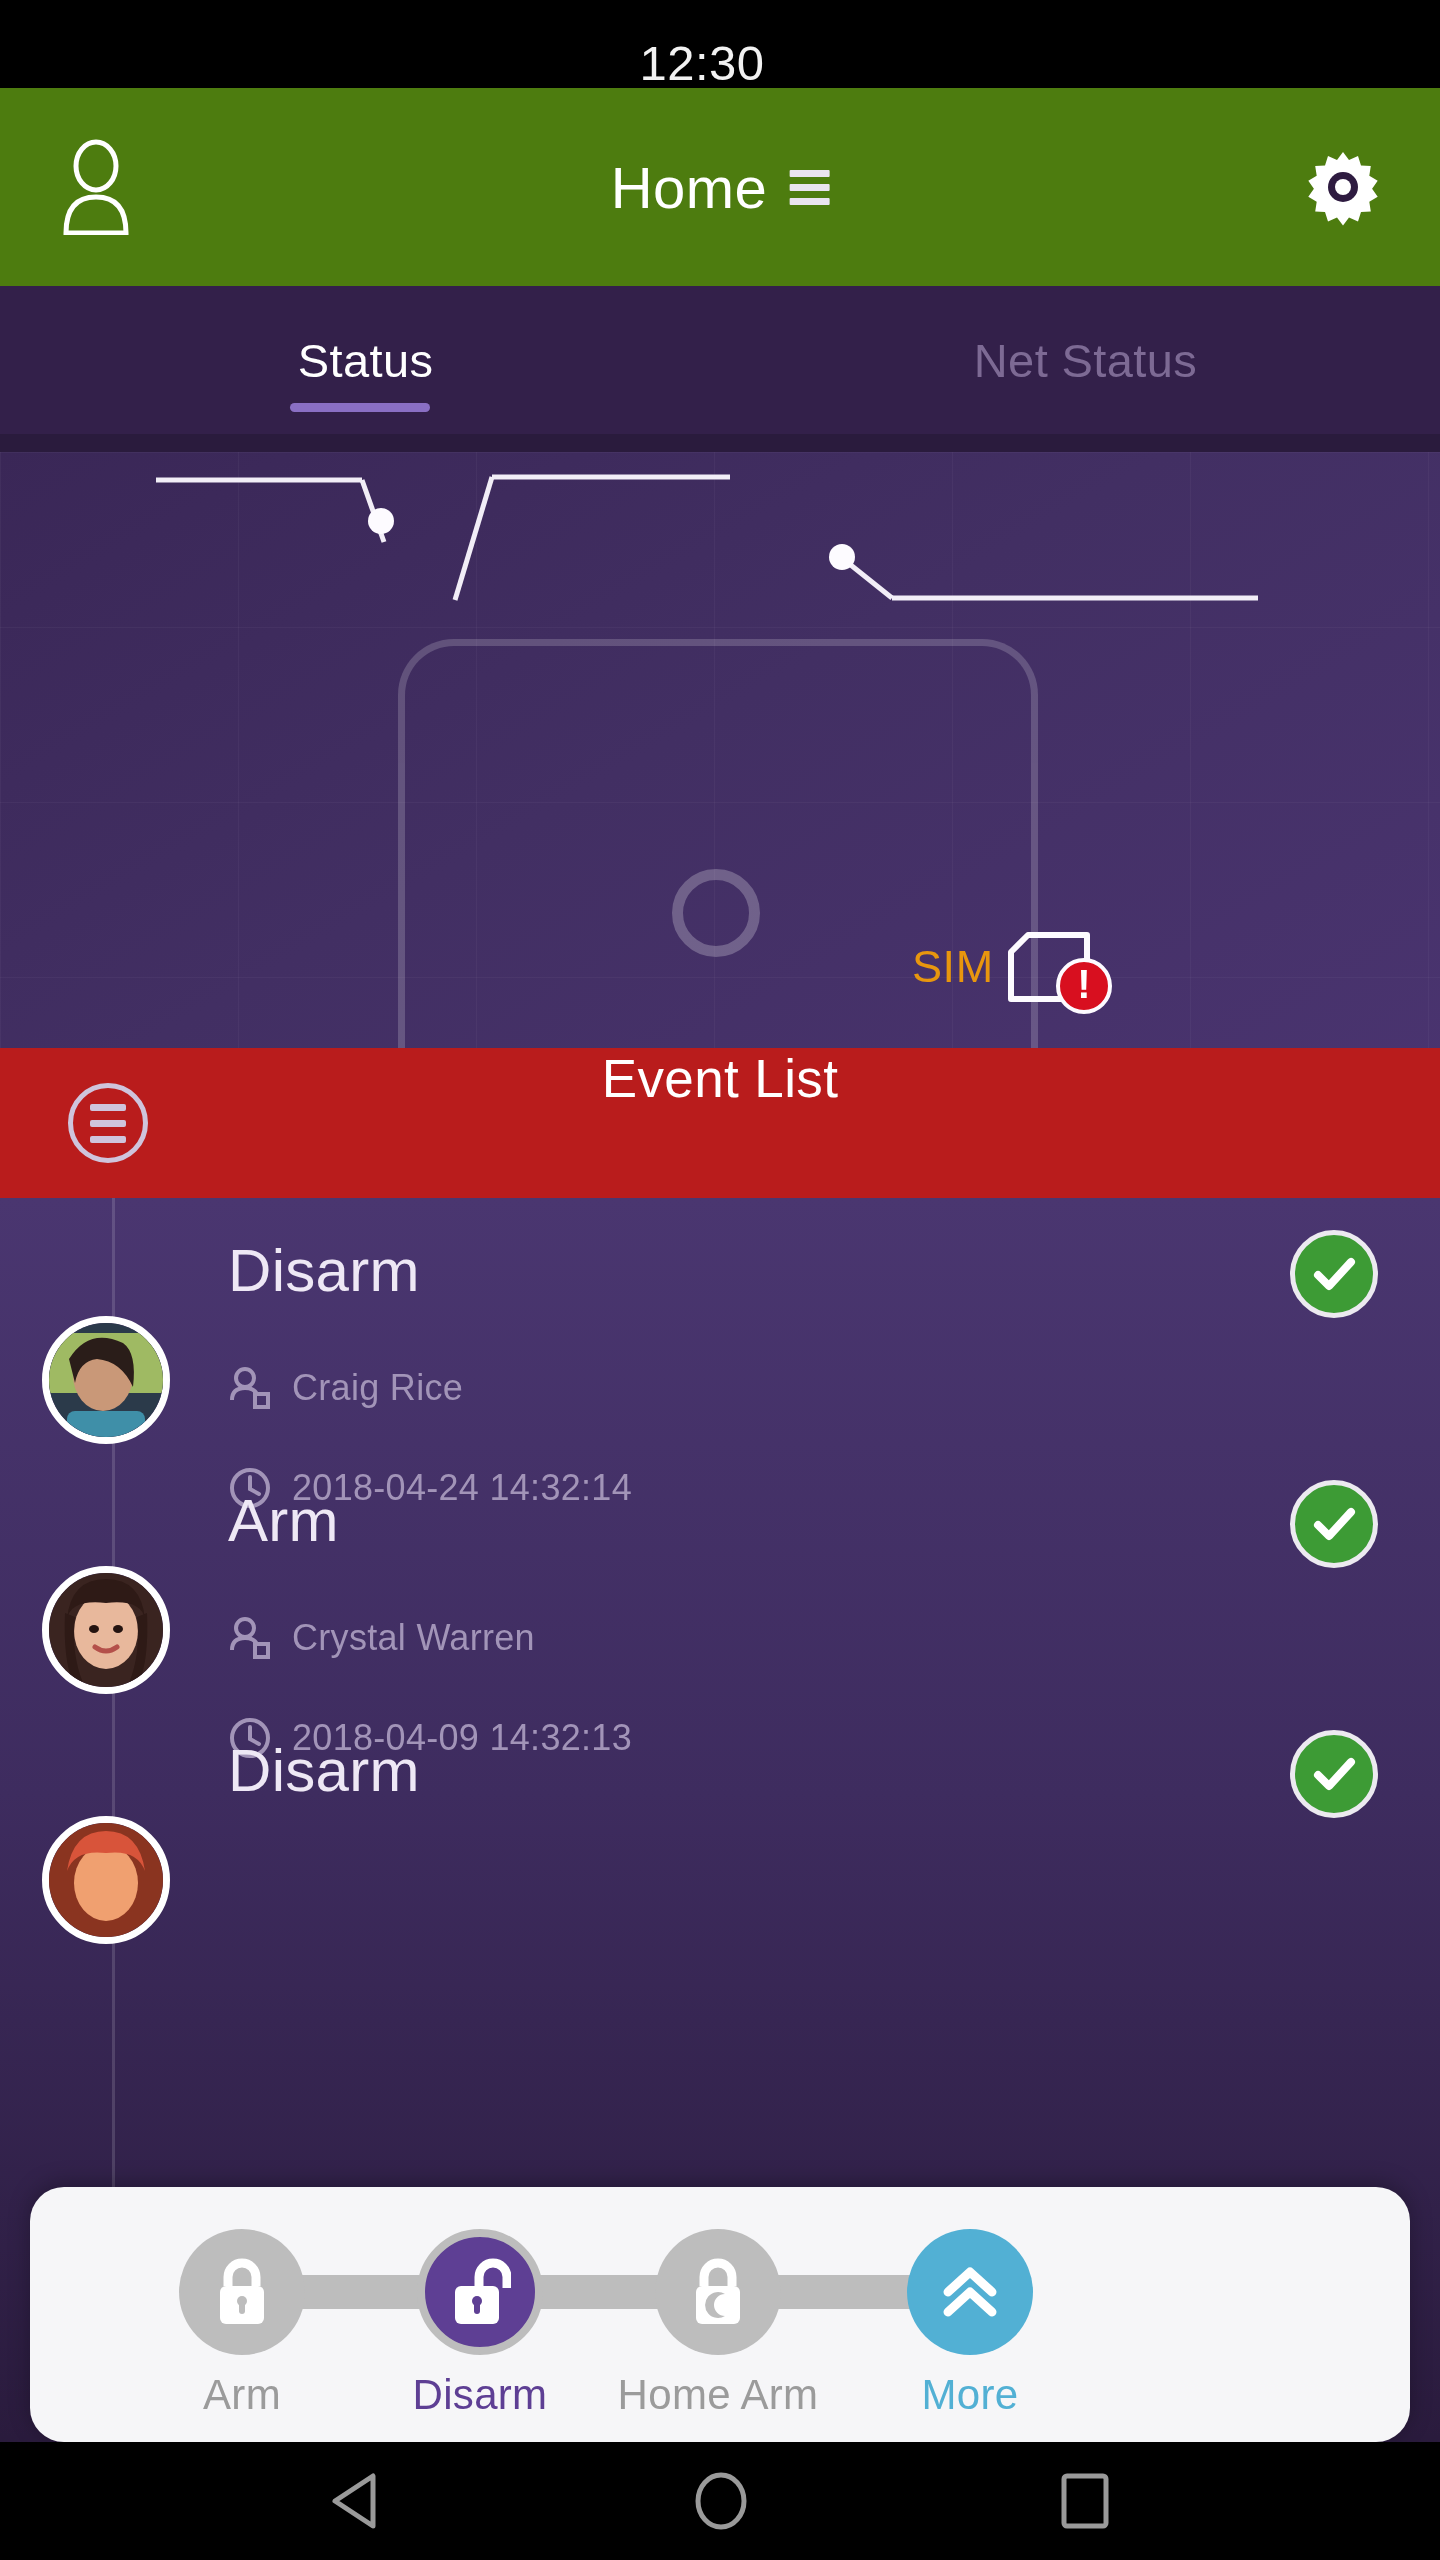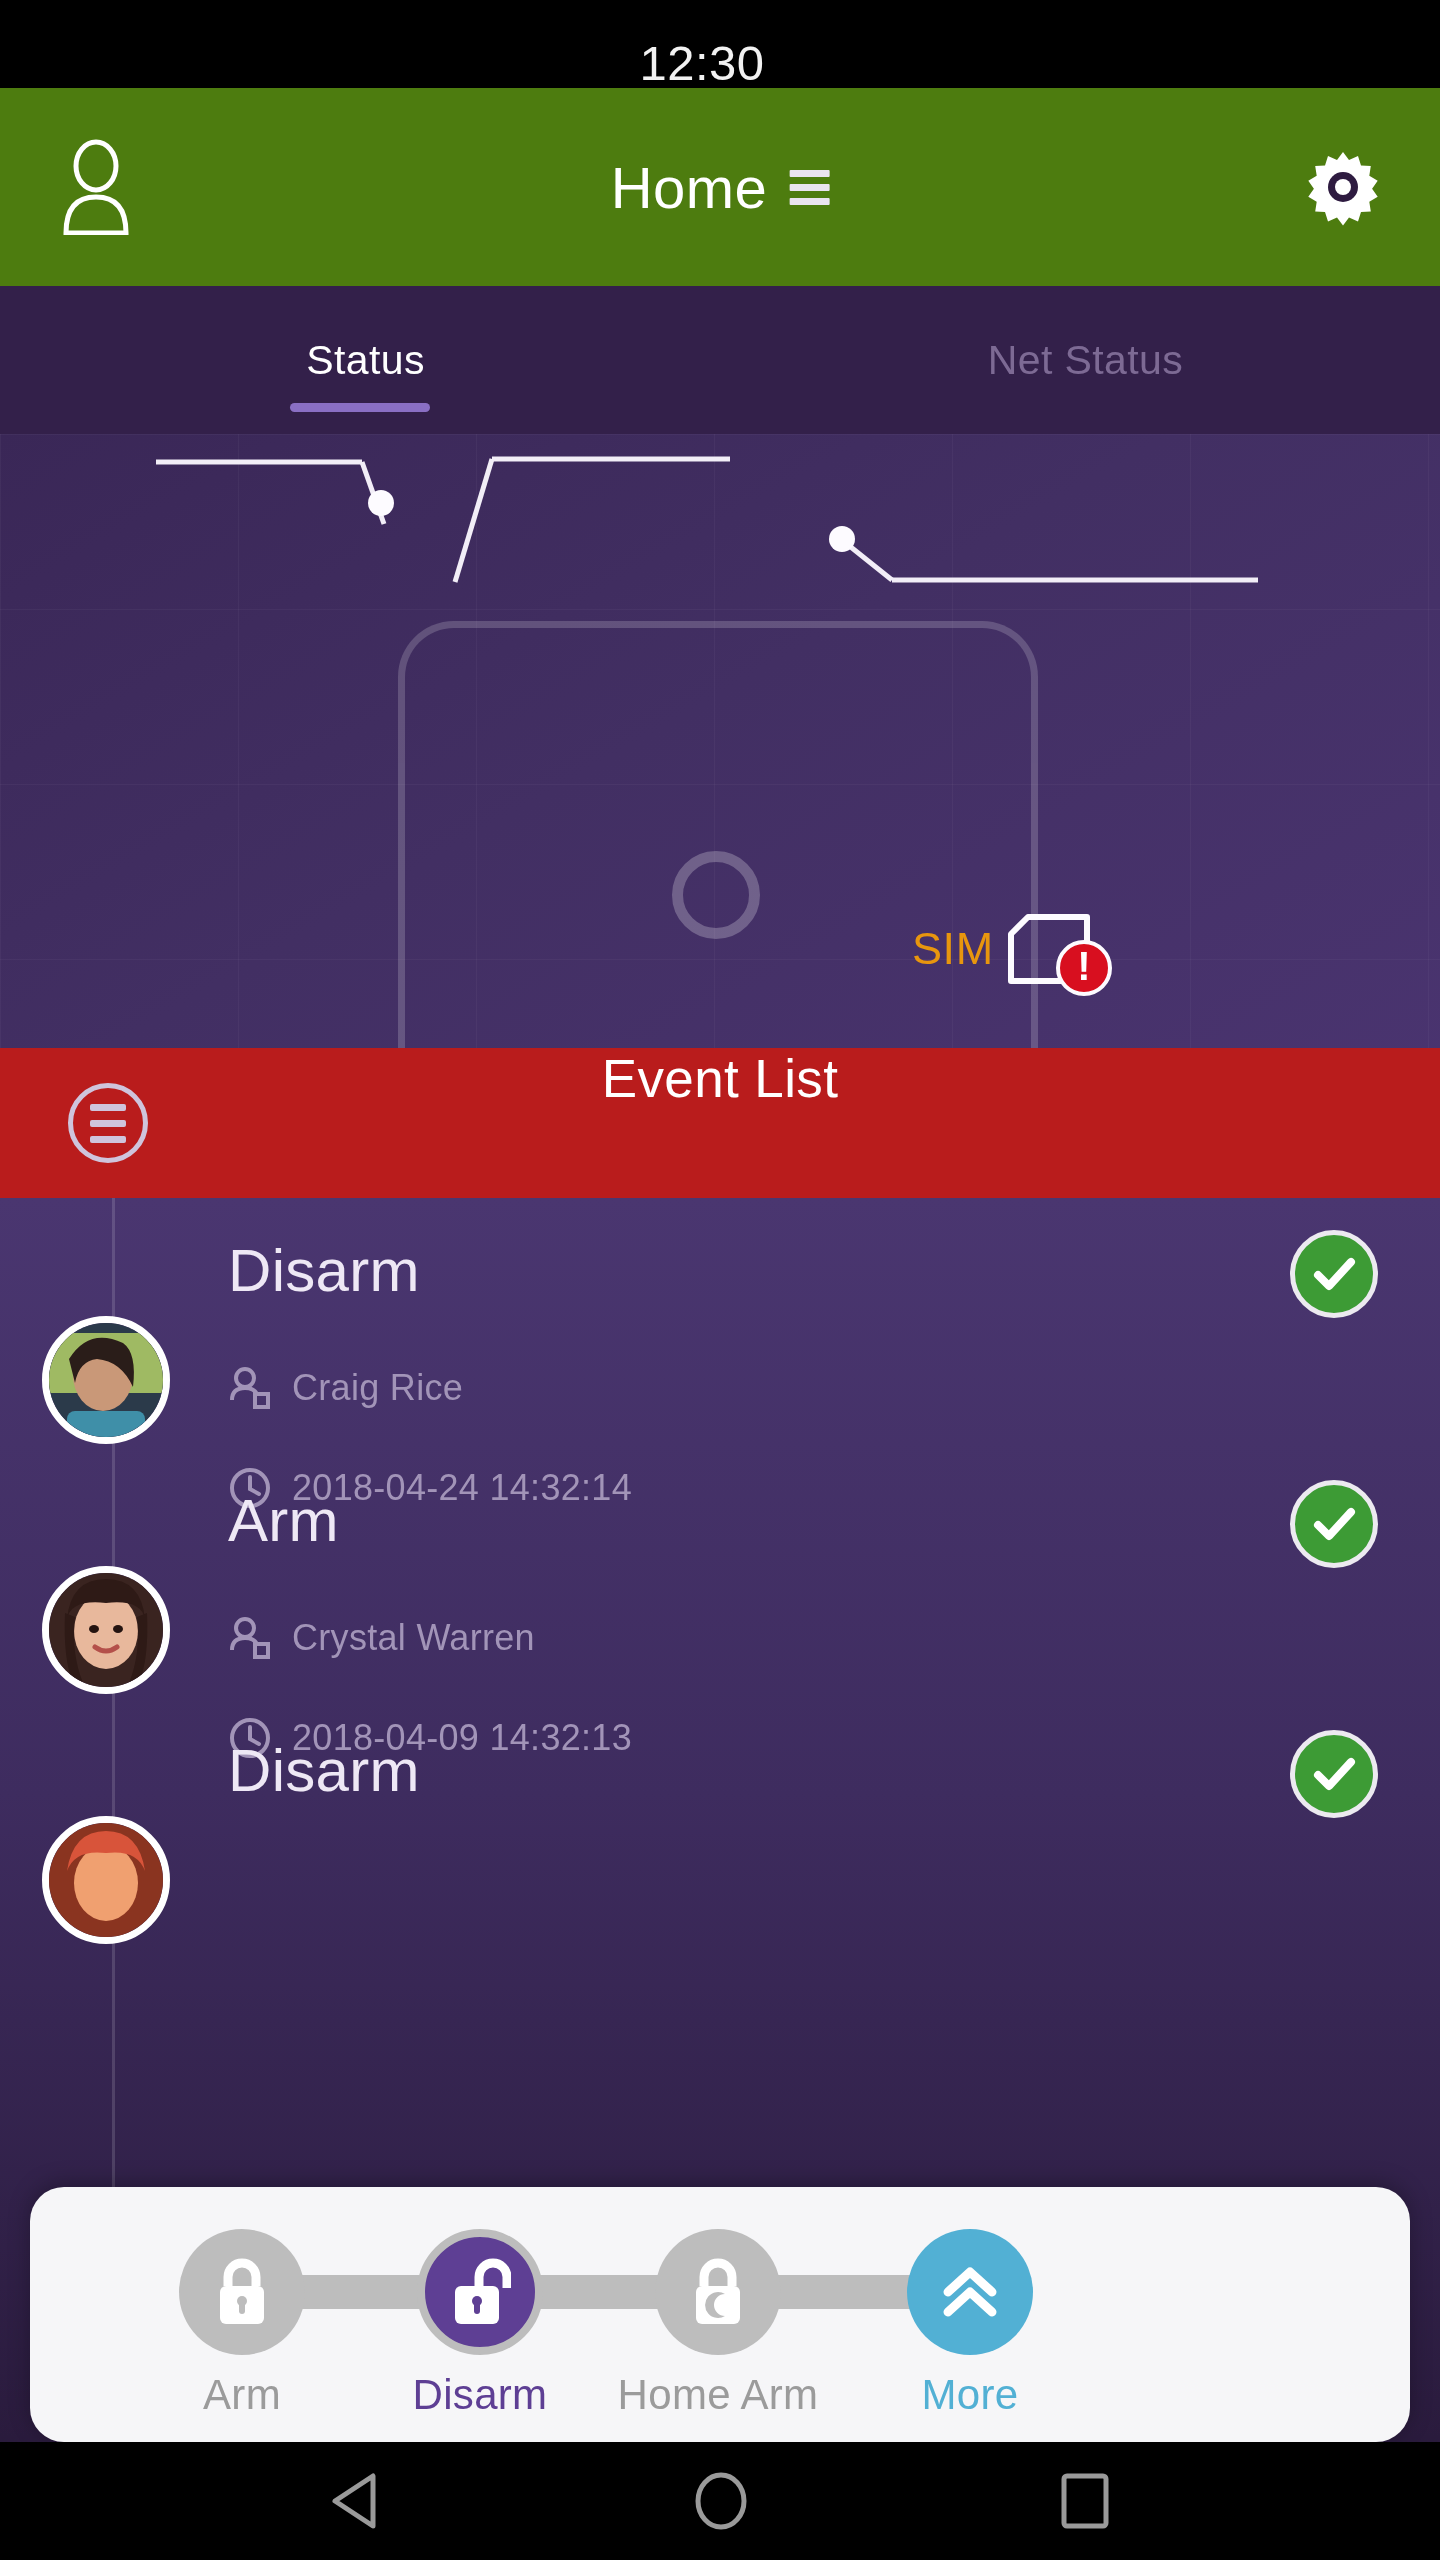--- a/index.html
+++ b/index.html
@@ -31,29 +31,29 @@
   .hamburger-small { display:flex; flex-direction:column; gap:7px; }
   .hamburger-small i { display:block; width:40px; height:7px; background:#e9e4f0; border-radius:1px; }
 
   
   .tabs {
     position:absolute; left:0; top:286px; width:1440px; height:148px;
     background:#33204a; display:flex;
   }
   .tab { flex:1; display:flex; flex-direction:column; align-items:center; justify-content:center;
     position:relative; }
-  .tab-label { font-size:41px; letter-spacing:.4px;margin-left:11px; }
+  .tab-label { font-size:47px; letter-spacing:.4px;margin-left:11px; }
   .tab.active .tab-label { color:#ffffff; }
   .tab.inactive .tab-label { color:#7d6a94; }
   .tab-underline { position:absolute; bottom:22px; width:140px; height:9px;
     background:#8a6fc4; border-radius:5px; }
 
   
   .device-panel {
-    position:absolute; left:0; top:434px; width:1440px; height:672px;
+    position:absolute; left:0; top:452px; width:1440px; height:672px;
     background:linear-gradient(150deg,#3a2757 0%,#422f63 45%,#4a3470 100%);
     overflow:hidden;
   }
   .grid-overlay {
     position:absolute; inset:0;
     background-image:
       linear-gradient(rgba(255,255,255,.035) 1px, transparent 1px),
       linear-gradient(90deg, rgba(255,255,255,.035) 1px, transparent 1px);
     background-size:238px 175px;
   }

